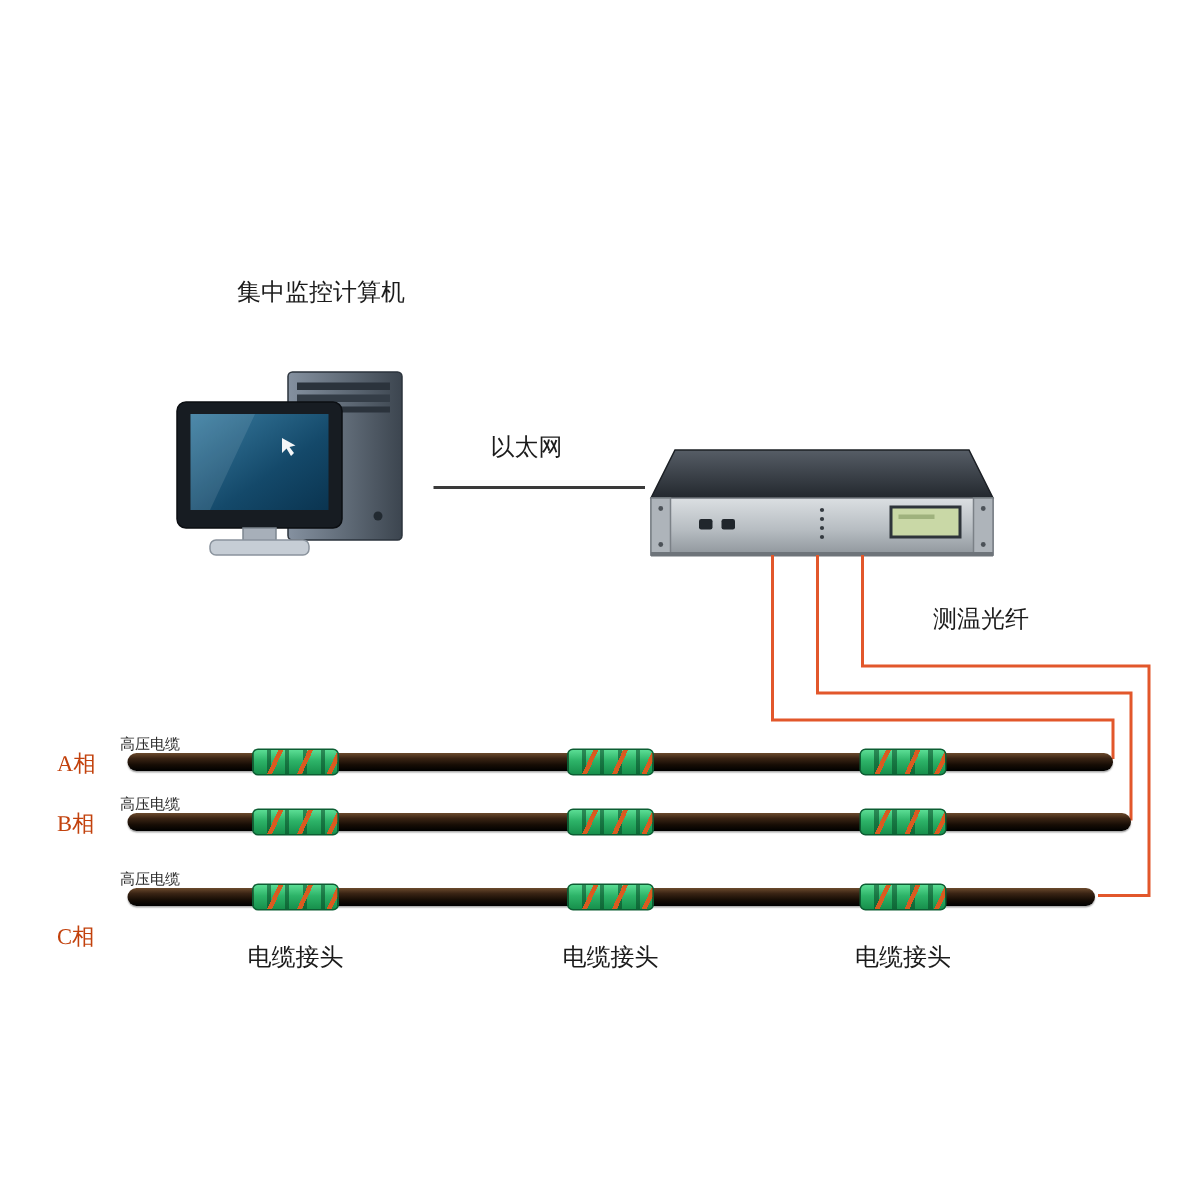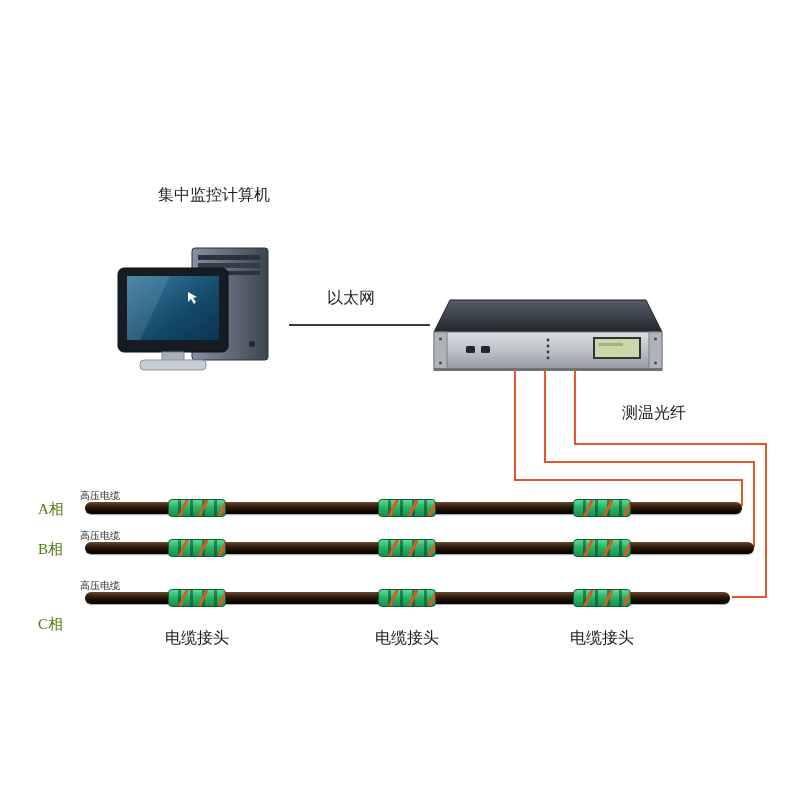--- a/index.html
+++ b/index.html
@@ -2,21 +2,21 @@
 <html><head>
 <meta charset="utf-8">
 <style>
   html,body{margin:0;padding:0;background:#fff;}
   .canvas{
     position:relative;width:800px;height:772px;background:#ffffff;
     font-family:Liberation Serif, serif;color:#1b1b1b;overflow:hidden;
   }
   .label{position:absolute;white-space:nowrap;font-size:16px;color:#1b1b1b;}
   .label-small{position:absolute;white-space:nowrap;font-size:10px;color:#2a2a2a;}
-  .phase-label{position:absolute;white-space:nowrap;font-size:15px;color:#4d7c0f;}
+  .phase-label{position:absolute;white-space:nowrap;font-size:15px;color:#c2410c;}
   .lines-layer{position:absolute;left:0;top:0;width:800px;height:800px;pointer-events:none;}
   .cable-bar{
     position:absolute;height:12px;border-radius:6px;
     background:linear-gradient(180deg,#6b4a2d 0%,#3a2414 30%,#170d05 65%,#000000 100%);
     box-shadow:0 1px 1px rgba(0,0,0,.35);
   }
   .joint{
     position:absolute;width:58px;height:18px;border-radius:4px;
     border:1px solid #0c5e33;box-sizing:border-box;
     background:

